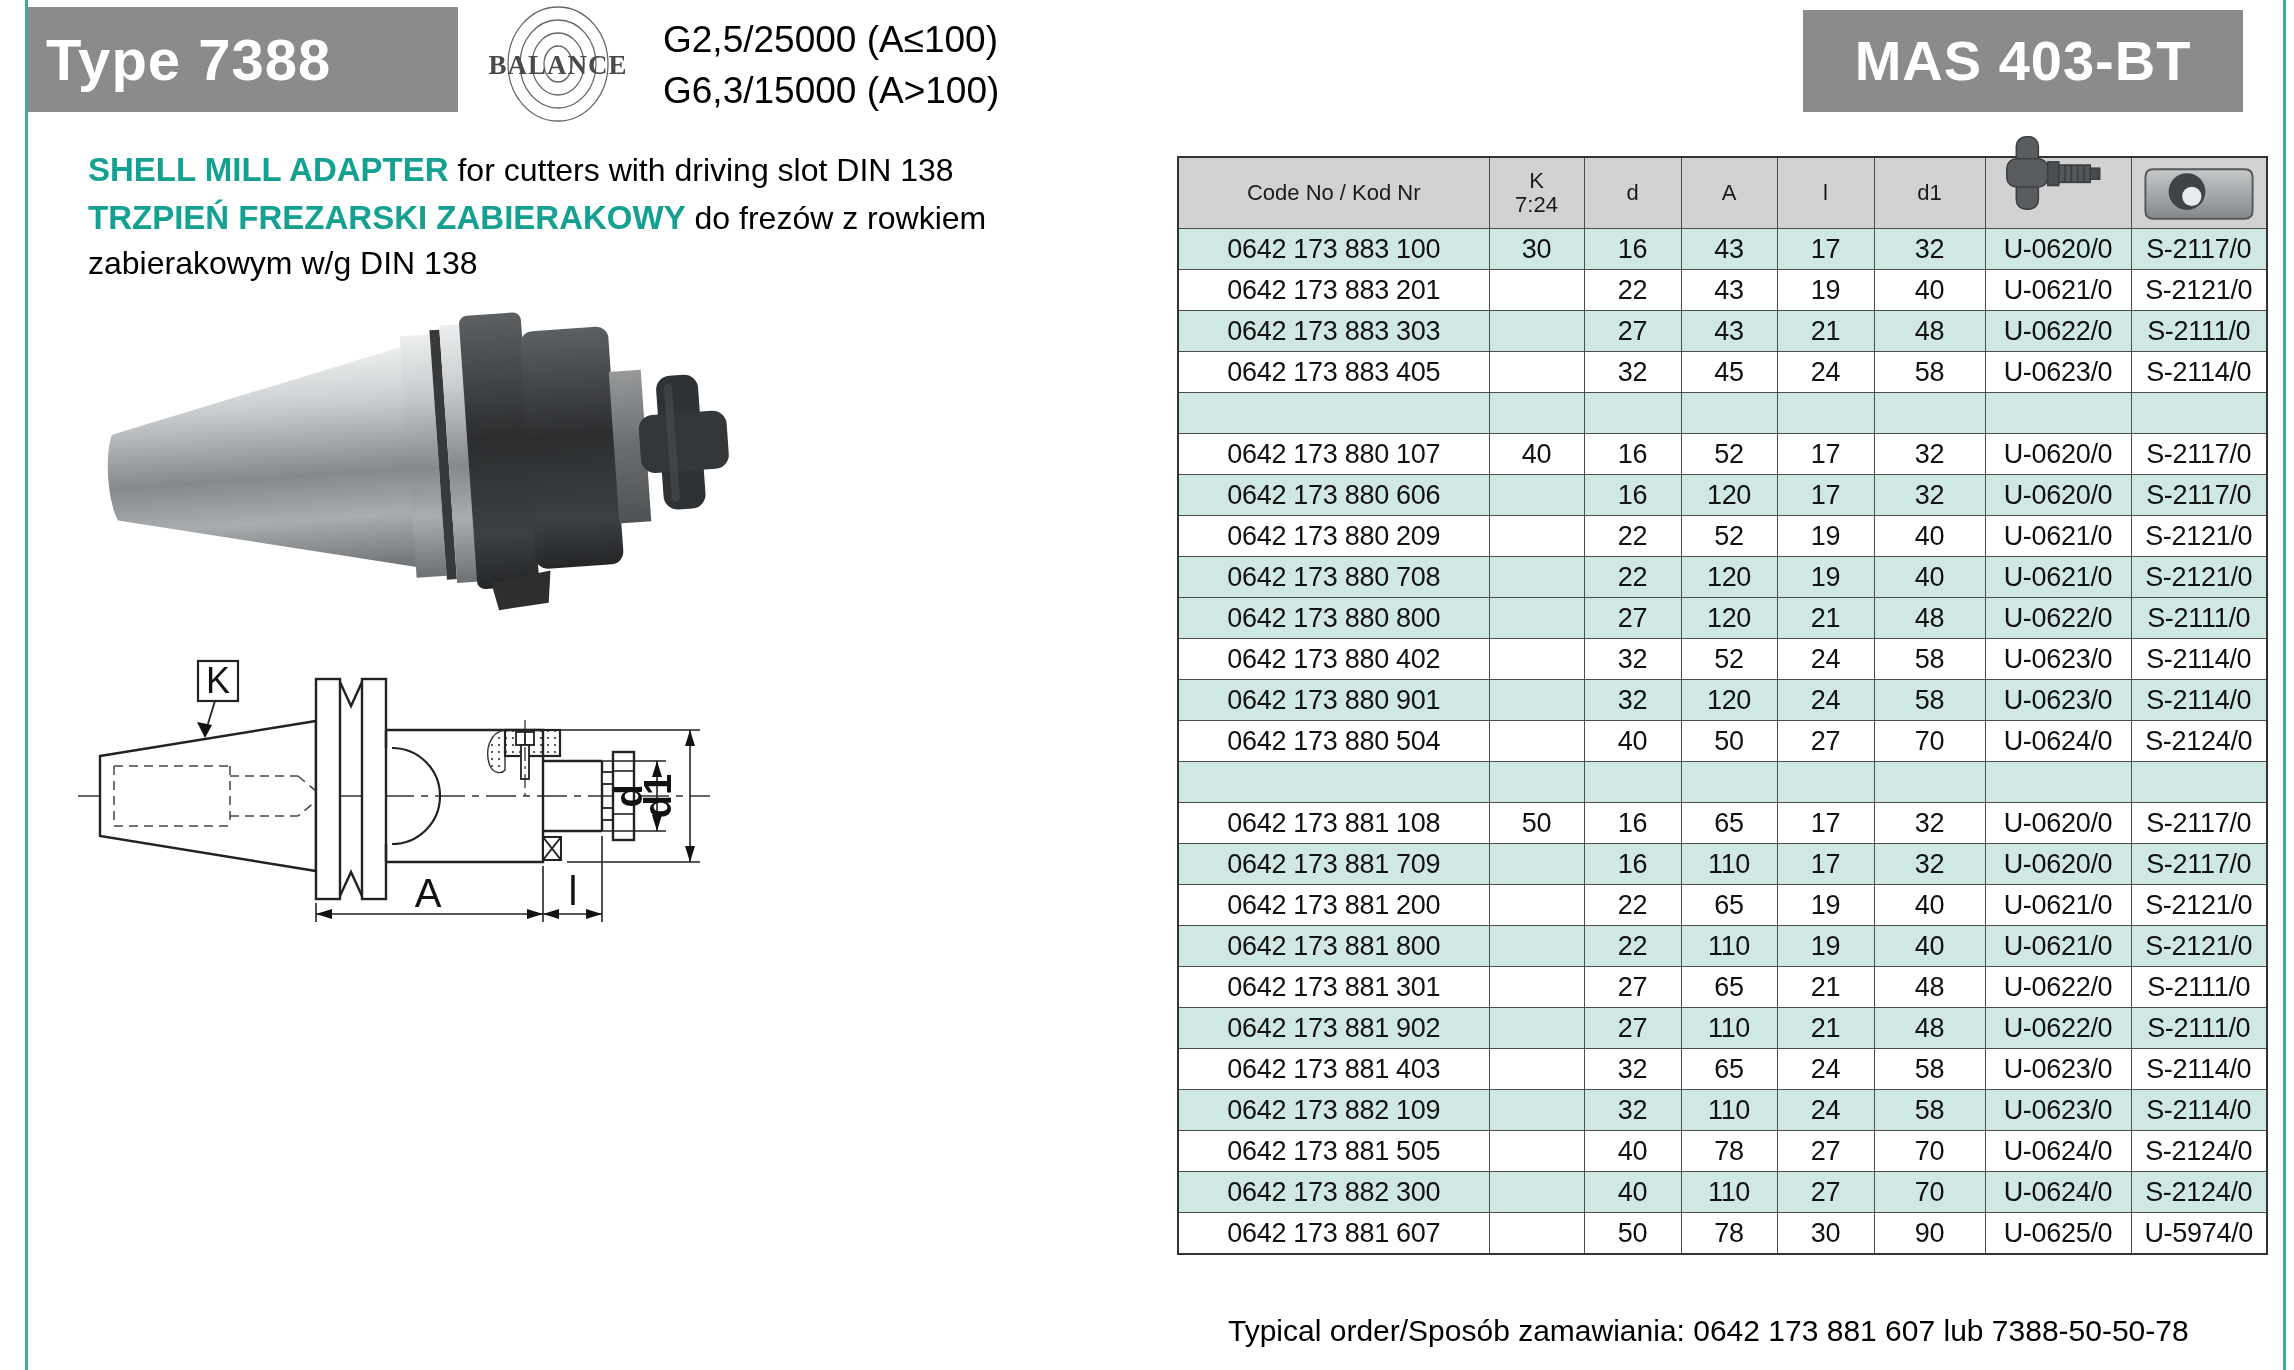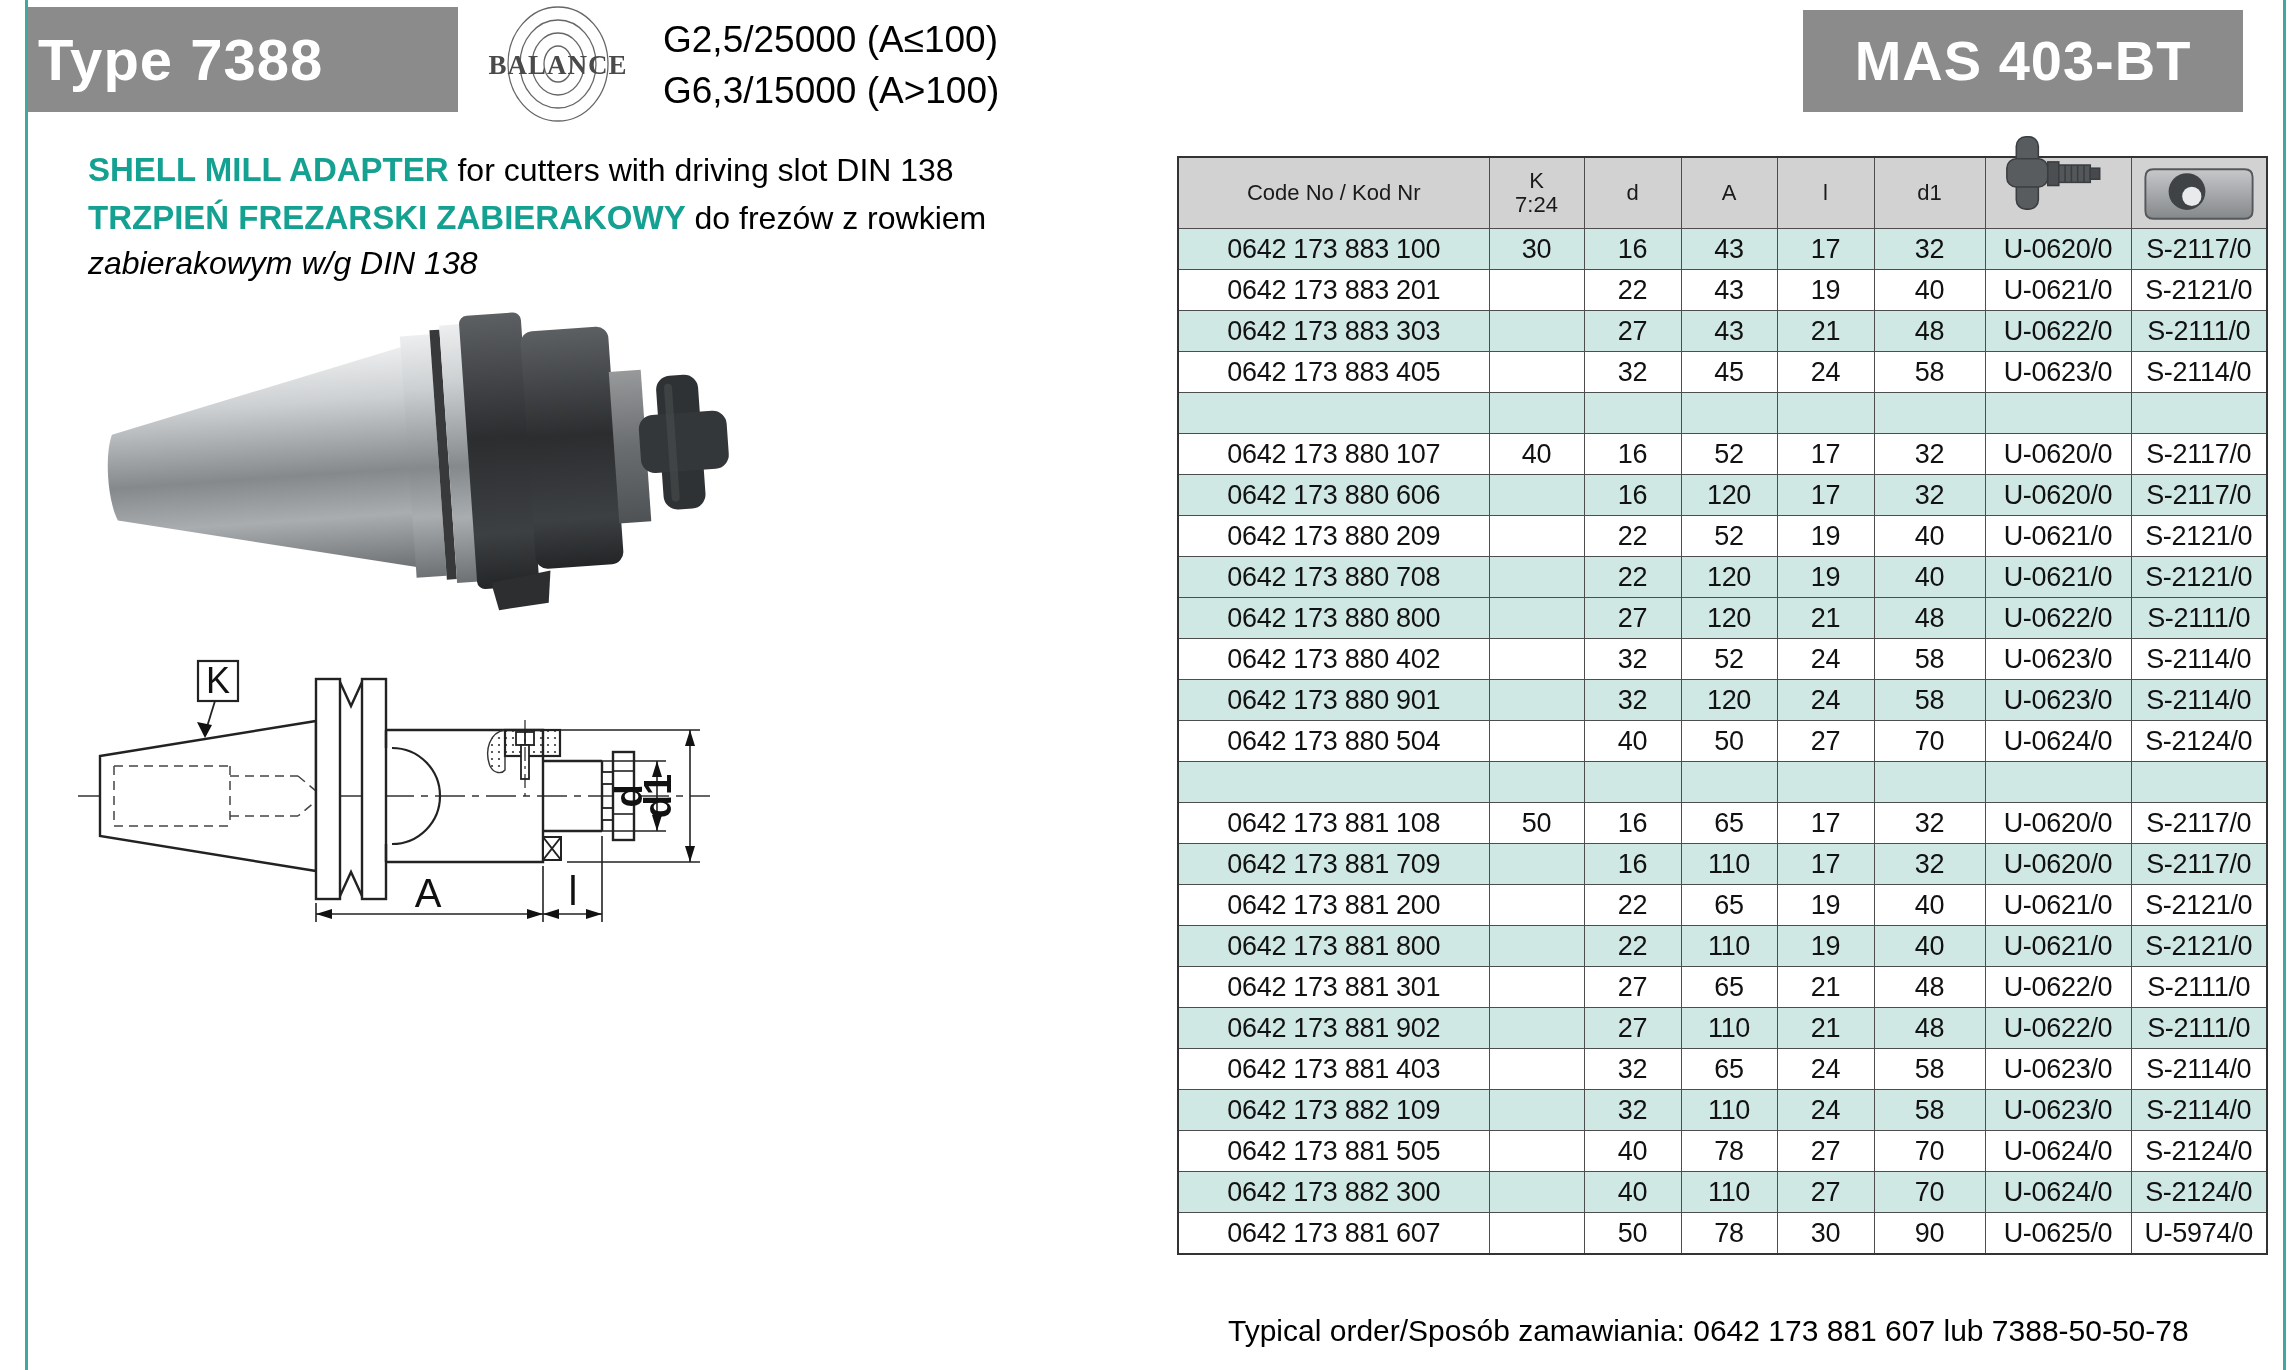--- a/index.html
+++ b/index.html
@@ -15,34 +15,34 @@
   .page{
     position:relative;width:2294px;height:1370px;background:#ffffff;
     font-family:"Liberation Sans", sans-serif;color:var(--ink);overflow:hidden;
   }
   .vrule{position:absolute;top:0;bottom:0;width:3px;background:var(--rule);}
   .vrule.left{left:25px;}
   .vrule.right{left:2283px;}
 
   .type-box{
     position:absolute;left:28px;top:7px;width:430px;height:105px;background:var(--panel);
-    color:#ffffff;font-size:58px;font-weight:bold;line-height:105px;padding-left:10px;box-sizing:border-box;
+    color:#ffffff;font-size:58px;font-weight:bold;line-height:105px;padding-left:18px;box-sizing:border-box;
     letter-spacing:1px;
   }
   .mas-box{
     position:absolute;left:1803px;top:10px;width:440px;height:102px;background:var(--panel);
     color:#ffffff;font-size:56px;font-weight:bold;line-height:102px;text-align:center;letter-spacing:1px;
   }
   .balance{position:absolute;left:478px;top:2px;width:170px;height:126px;}
   .balance text{font-family:"Liberation Serif", serif;font-weight:bold;font-size:27px;fill:#4a4a4a;letter-spacing:1px;}
   .gspec{position:absolute;left:663px;top:14px;font-size:37px;line-height:51px;color:#000;}
 
   .desc{position:absolute;left:88px;top:146px;font-size:32px;line-height:48px;color:#000;}
   .desc .t{color:var(--accent);font-weight:bold;font-size:33px;}
-  .desc .l3{line-height:42px;font-style:italic;}
+  .desc .l3{line-height:42px;}
 
   .photo{position:absolute;left:90px;top:282px;}
   .drawing{position:absolute;left:70px;top:624px;}
   .drawing text{font-family:"Liberation Sans", sans-serif;}
 
   .table-wrap{position:absolute;left:1177px;top:156px;}
   table.spec{border-collapse:collapse;table-layout:fixed;width:1089px;font-size:27px;}
   table.spec th,table.spec td{border:1px solid var(--border);padding:0;text-align:center;vertical-align:middle;}
   table.spec{border:2px solid #333;}
   table.spec thead th{background:var(--headgray);height:70px;font-weight:normal;font-size:22px;line-height:1.1;}

